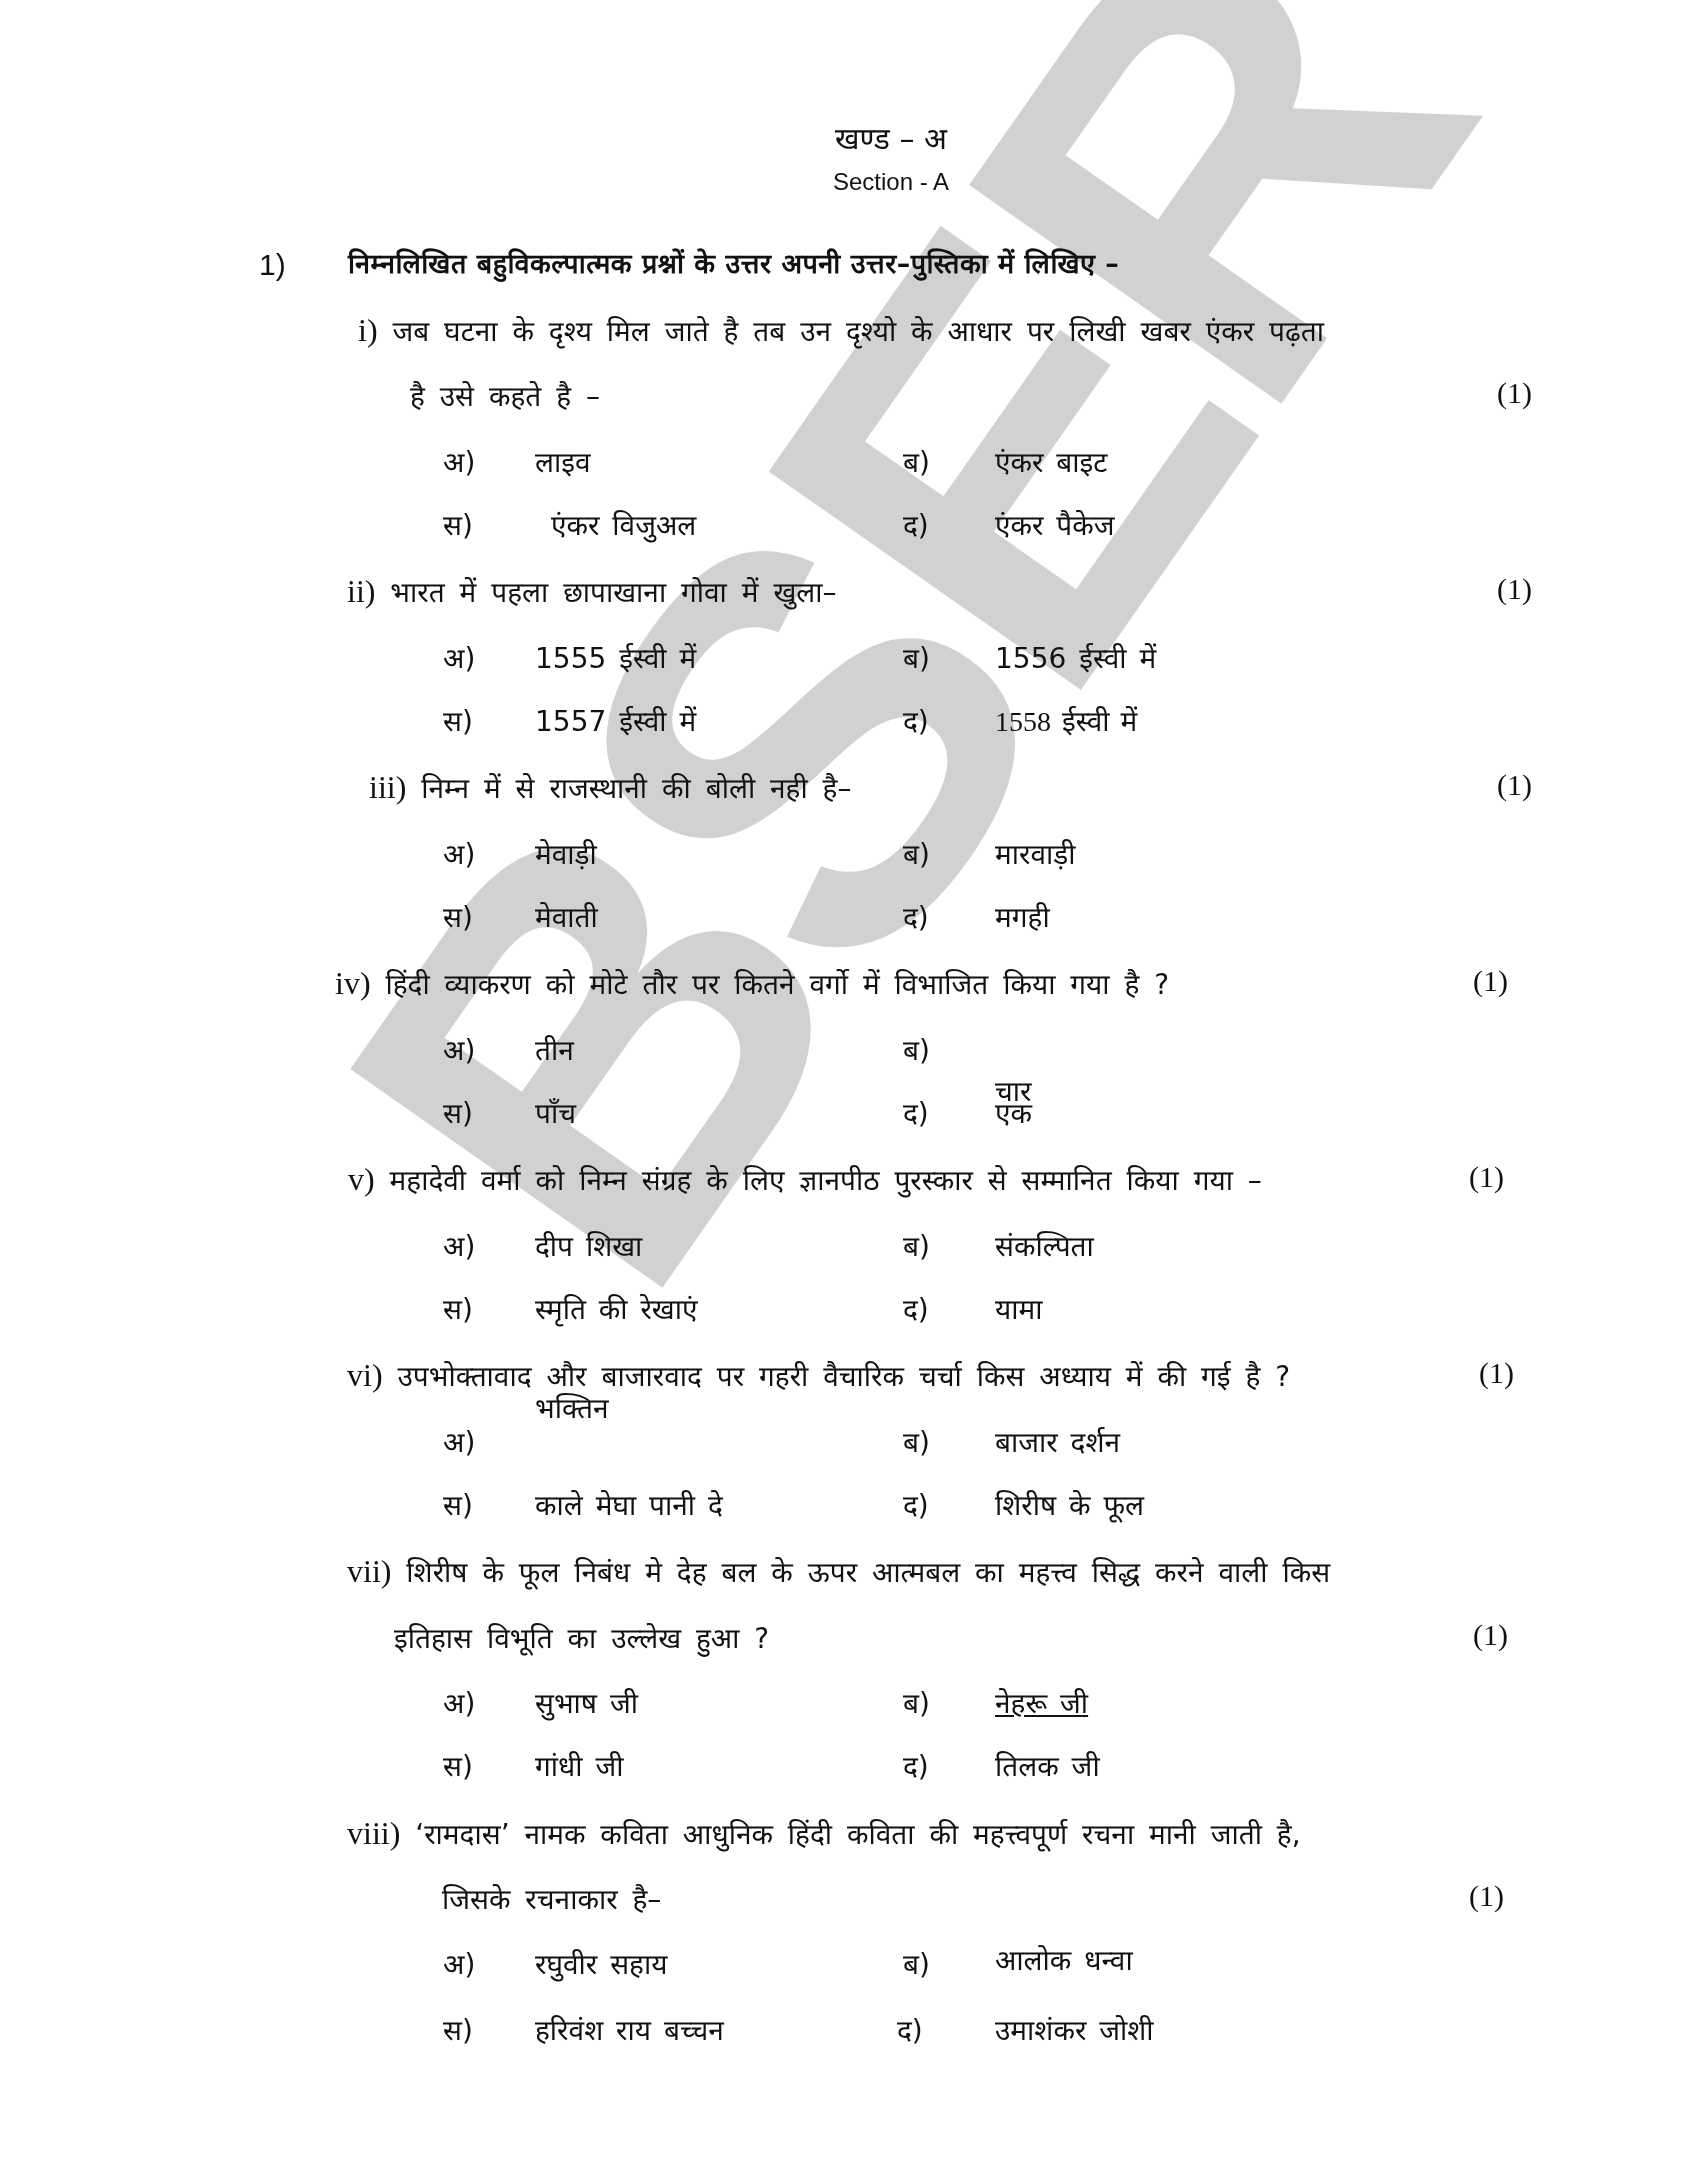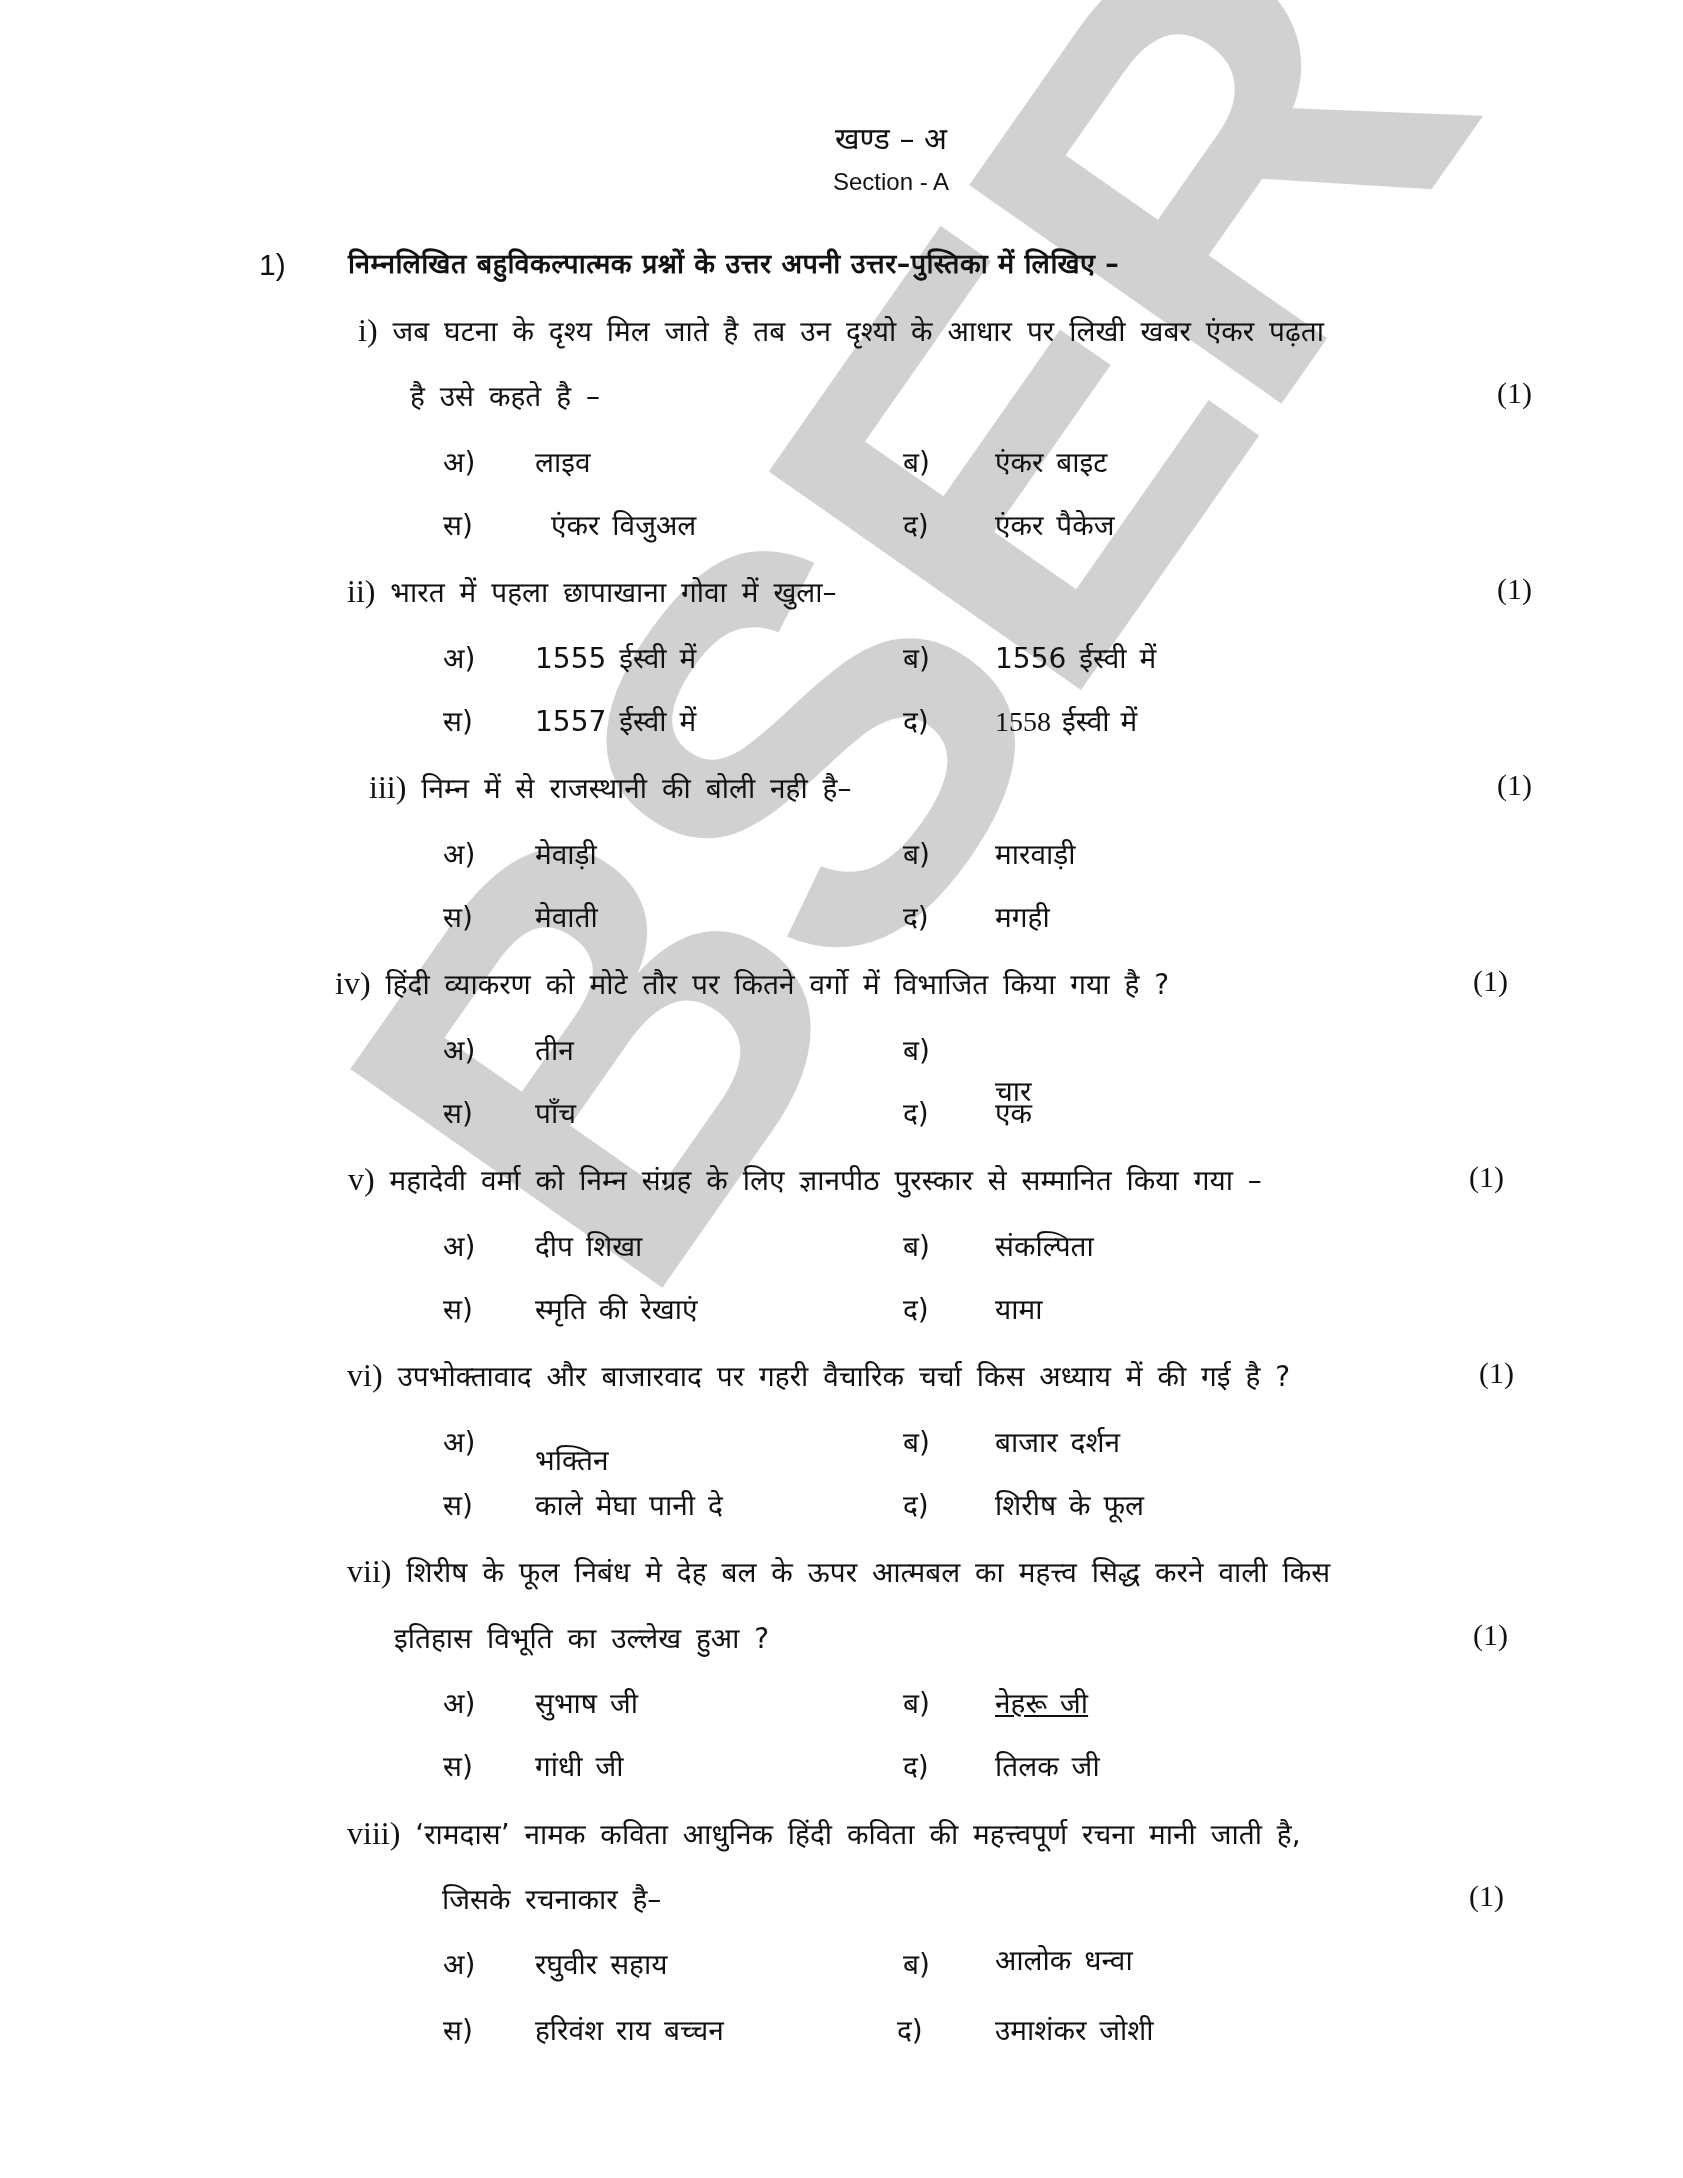--- a/index.html
+++ b/index.html
@@ -177,21 +177,21 @@
       <div class="opt-text" style="left:995px; top:1289px;">यामा</div>
     </div>
 
     <div>
       <div class="line" style="left:347px; top:1356px;">
         <span class="roman">vi)</span>
         <span>उपभोक्तावाद और बाजारवाद पर गहरी वैचारिक चर्चा किस अध्याय में की गई है ?</span>
       </div>
       <div class="marks" style="left:1479px; top:1356px;">(1)</div>
       <div class="opt-label" style="left:443px; top:1422px;">अ)</div>
-      <div class="opt-text" style="left:535px; top:1440px;">भक्तिन</div>
+      <div class="opt-text" style="left:535px; top:1388px;">भक्तिन</div>
       <div class="opt-label" style="left:903px; top:1422px;">ब)</div>
       <div class="opt-text" style="left:995px; top:1422px;">बाजार दर्शन</div>
       <div class="opt-label" style="left:443px; top:1485px;">स)</div>
       <div class="opt-text" style="left:535px; top:1485px;">काले मेघा पानी दे</div>
       <div class="opt-label" style="left:903px; top:1485px;">द)</div>
       <div class="opt-text" style="left:995px; top:1485px;">शिरीष के फूल</div>
     </div>
 
     <div>
       <div class="line" style="left:347px; top:1552px;">

